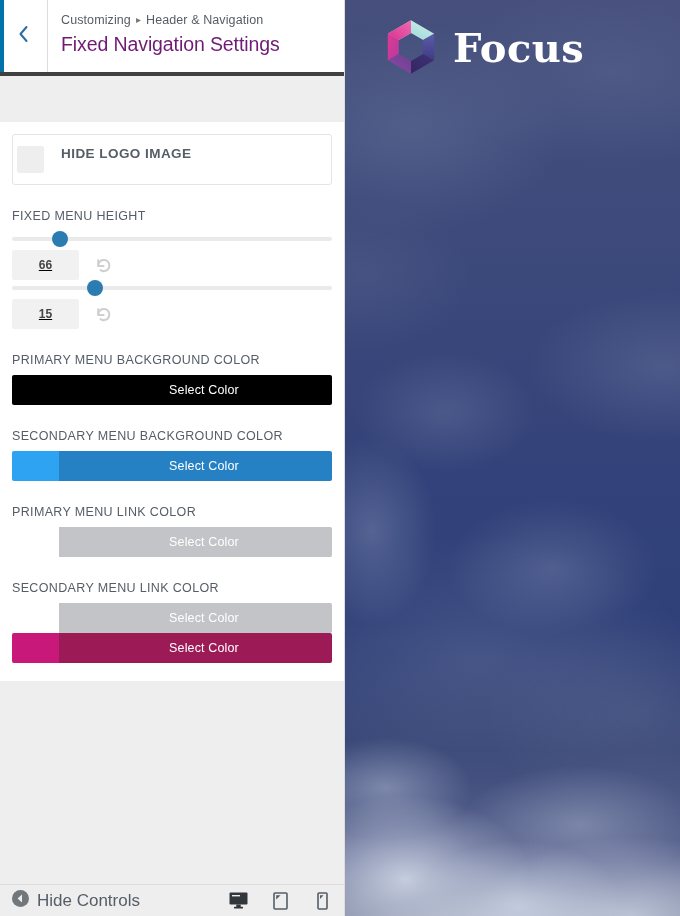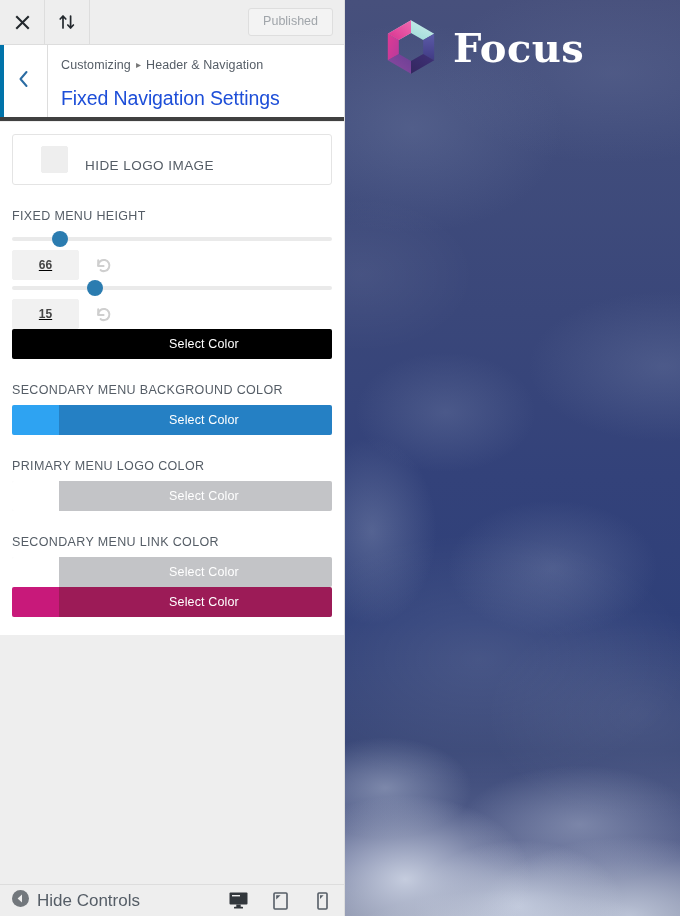--- a/index.html
+++ b/index.html
@@ -107,24 +107,24 @@
   }
   .cz-crumb .sep {
     display: inline-block;
     margin: 0 5px;
     color: #777;
     font-size: 10px;
     vertical-align: 1px;
   }
   .cz-title {
     font-size: 19.5px;
-    color: #1d4ed8;
+    color: #701a75;
     font-weight: normal;
     line-height: 1.35;
-    margin-top: 10px;
+    margin-top: 1px;
     letter-spacing: -.1px;
   }
 
   
   .cz-body {
     position: absolute;
     top: 122px;
     left: 0;
     right: 0;
     bottom: 32px;
@@ -132,26 +132,27 @@
     overflow: hidden;
   }
   .cz-controls {
     background: #fff;
     padding: 12px 12px 18px;
   }
 
   
   .cz-checkrow {
     display: flex;
-    align-items: flex-end;
+    align-items: flex-start;
     border: 1px solid #e4e4e4;
     border-radius: 3px;
-    padding: 11px 28px;
+    padding: 11px 4px;
     background: #fff;
     cursor: pointer;
+    font-weight: bold;
   }
   .cz-checkbox {
     width: 27px; height: 27px;
     background: #eeeeee;
     border: 1px solid #eeeeee;
     border-radius: 2px;
     flex: 0 0 27px;
   }
   .cz-checklabel {
     margin-left: 17px;
@@ -346,40 +347,20 @@
     margin-top: 2px;
   }
 </style>
 </head>
 <body>
 
 <div id="app">
 
   <div id="customizer">
 
-    <div class="cz-topbar">
-      <div class="cz-topbtn">
-        <span>
-          <svg width="15" height="15" viewBox="0 0 15 15">
-            <path d="M2 2 L13 13 M13 2 L2 13" stroke="#23282d" stroke-width="2.1" fill="none" stroke-linecap="square"></path>
-          </svg>
-        </span>
-      </div>
-      <div class="cz-topbtn">
-        <span>
-          <svg width="18" height="16" viewBox="0 0 18 16">
-            <path d="M5 14 L5 2 M5 2 L2.2 5 M5 2 L7.8 5" stroke="#23282d" stroke-width="1.7" fill="none" stroke-linecap="round" stroke-linejoin="round"></path>
-            <path d="M12.6 2 L12.6 14 M12.6 14 L9.8 11 M12.6 14 L15.4 11" stroke="#23282d" stroke-width="1.7" fill="none" stroke-linecap="round" stroke-linejoin="round"></path>
-          </svg>
-        </span>
-      </div>
-      <div class="cz-publish-wrap">
-        <button class="cz-publish">Published</button>
-      </div>
-    </div>
 
     <div class="cz-sectionhead">
       <div class="cz-back">
         <span>
           <svg width="13" height="18" viewBox="0 0 13 18">
             <path d="M9.5 2 L3.5 9 L9.5 16" stroke="#2b6ca3" stroke-width="2" fill="none" stroke-linecap="round" stroke-linejoin="round"></path>
           </svg>
         </span>
       </div>
       <div class="cz-headtext">
@@ -420,38 +401,39 @@
         <div class="cz-numrow">
           <div class="cz-num">15</div>
           <span class="cz-reset">
             <svg width="19" height="19" viewBox="0 0 19 19">
               <path d="M4.2 9.4 A5.6 5.6 0 1 1 6.6 14.1" stroke="#cfcfcf" stroke-width="2" fill="none" stroke-linecap="round"></path>
               <path d="M4.2 4.3 L4.2 9.9 L9.6 9.9" stroke="#cfcfcf" stroke-width="2" fill="none" stroke-linecap="round" stroke-linejoin="round"></path>
             </svg>
           </span>
         </div>
 
+        <span class="cz-label">PRIMARY MENU BACKGROUND COLOR</span>
         <button class="cz-colorbtn">
           <span class="swatch" style="background:#000"></span>
           <span class="body" style="background:#000"></span>
           <span class="btnface">
               <span>Select Color</span>
             </span>
         </button>
 
         <span class="cz-label">SECONDARY MENU BACKGROUND COLOR</span>
         <button class="cz-colorbtn">
           <span class="swatch" style="background:#2ea3f2"></span>
           <span class="body" style="background:#2580c4"></span>
           <span class="btnface">
               <span>Select Color</span>
             </span>
         </button>
 
-        <span class="cz-label">PRIMARY MENU LOGO COLOR</span>
+        <span class="cz-label">PRIMARY MENU LINK COLOR</span>
         <button class="cz-colorbtn">
           <span class="swatch" style="background:#ffffff"></span>
           <span class="body" style="background:#c3c4c7"></span>
           <span class="btnface">
               <span>Select Color</span>
             </span>
         </button>
 
         <span class="cz-label">SECONDARY MENU LINK COLOR</span>
         <button class="cz-colorbtn">

